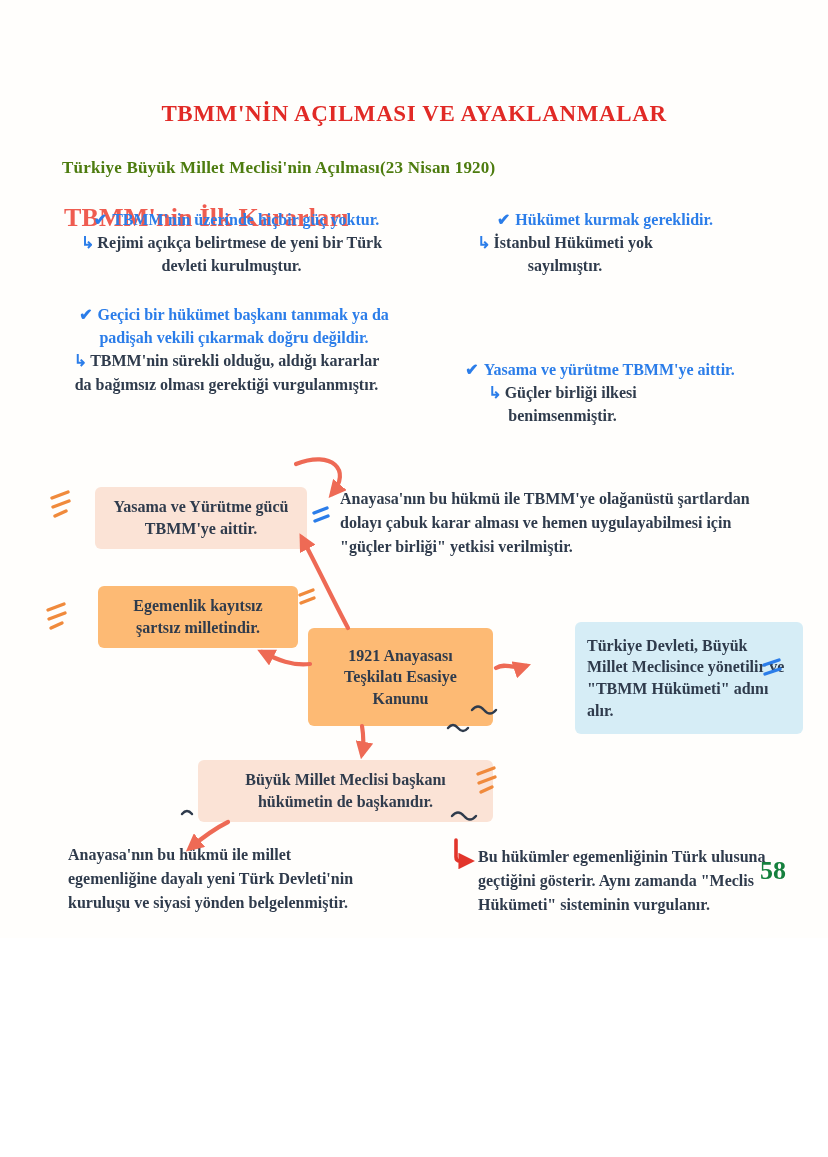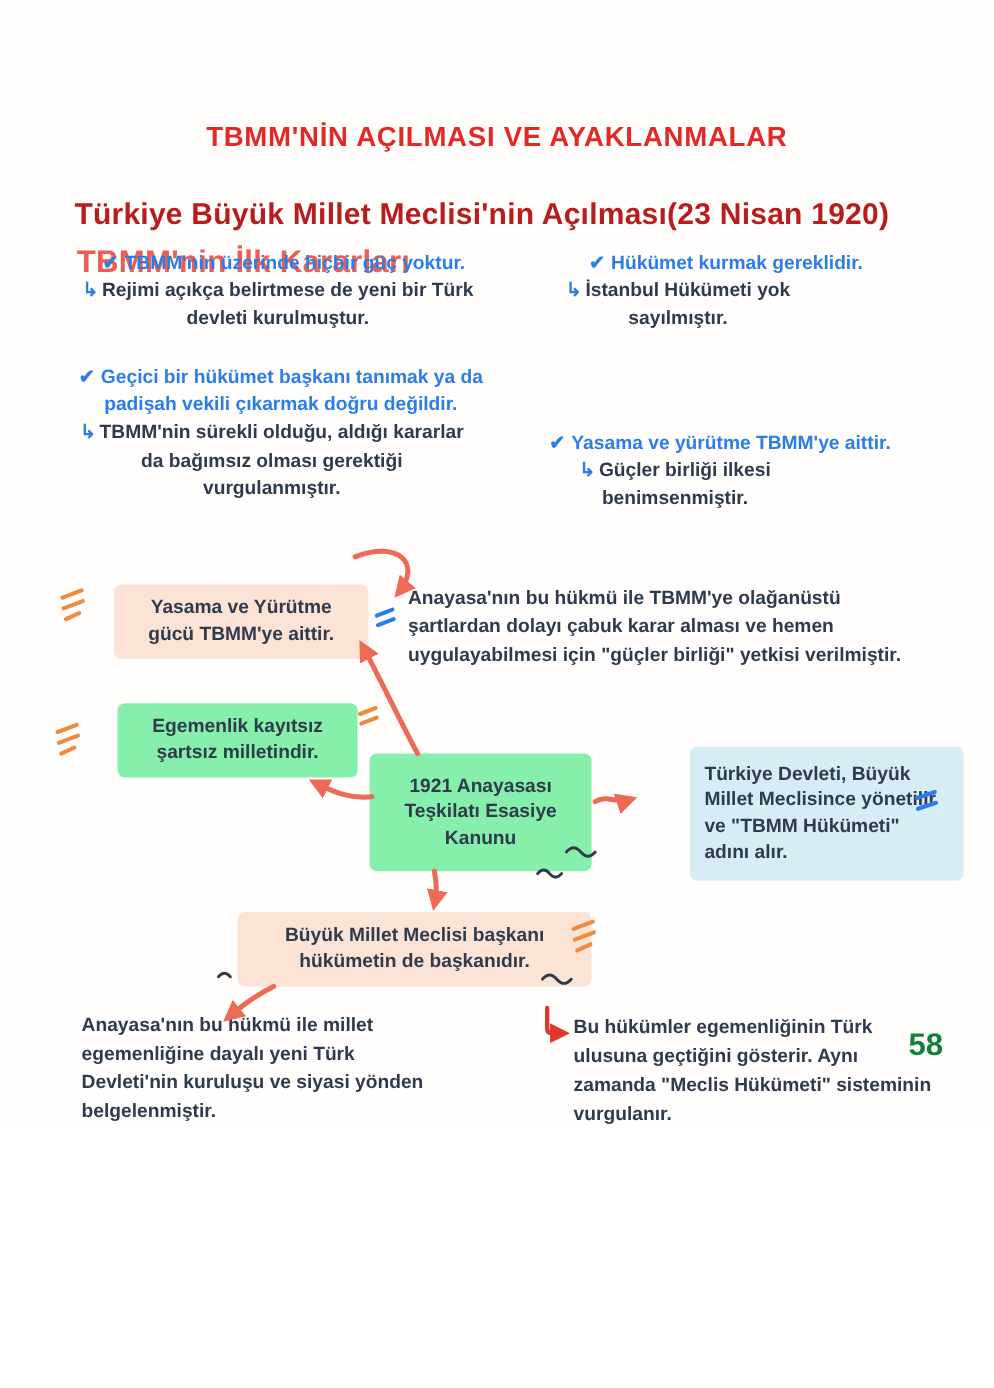--- a/index.html
+++ b/index.html
@@ -1,44 +1,44 @@
 <!DOCTYPE html>
 <html><head>
 <meta charset="utf-8">
 <style>
   html,body{margin:0;padding:0;background:#ffffff;}
   .page{
     position:relative;width:828px;height:938px;margin:0 auto;
     background:#fffefc;overflow:hidden;
-    font-family:Liberation Sans, sans-serif;
+    font-family:Liberation Serif, serif;
     color:#2f3b4c;
   }
   .abs{position:absolute;}
   .page-title{
     top:86px;left:0;width:100%;text-align:center;
     font-size:23px;font-weight:700;letter-spacing:0.6px;color:#e12a26;
   }
   .subtitle{
-    top:144px;left:62px;font-size:25px;font-weight:700;color:#b91c1c;letter-spacing:0.2px;
+    top:144px;left:62px;font-size:17px;font-weight:700;color:#4d7c0f;letter-spacing:0.2px;
   }
   .subheading{
     top:177px;left:64px;font-size:26px;font-weight:700;color:#ef5c50;letter-spacing:0.2px;
   }
   .decision p{margin:0;font-size:16px;font-weight:600;line-height:1.45;text-align:center;}
   .decision .point{color:#2b7de9;}
   .decision .detail{color:#2f3b4c;}
   .check{font-weight:700;margin-right:5px;}
   .branch{color:#2b7de9;font-weight:700;margin-right:3px;}
   .node{
     border-radius:6px;display:flex;align-items:center;justify-content:center;
     text-align:center;font-weight:600;font-size:16px;line-height:1.35;
     padding:20px 12px;box-sizing:border-box;color:#2f3b4c;
   }
   .node-peach{background:#fbe3d6;}
-  .node-cream{background:#86efac;}
+  .node-cream{background:#fdba74;}
   .node-blue{background:#d6edf6;text-align:left;}
   .note{font-size:16px;font-weight:600;line-height:1.5;color:#2f3b4c;}
   .page-number{
     right:42px;bottom:52px;font-size:26px;font-weight:700;color:#15803d;
   }
   svg.overlay{position:absolute;top:0;left:0;pointer-events:none;}
 </style>
 </head>
 <body>
 

